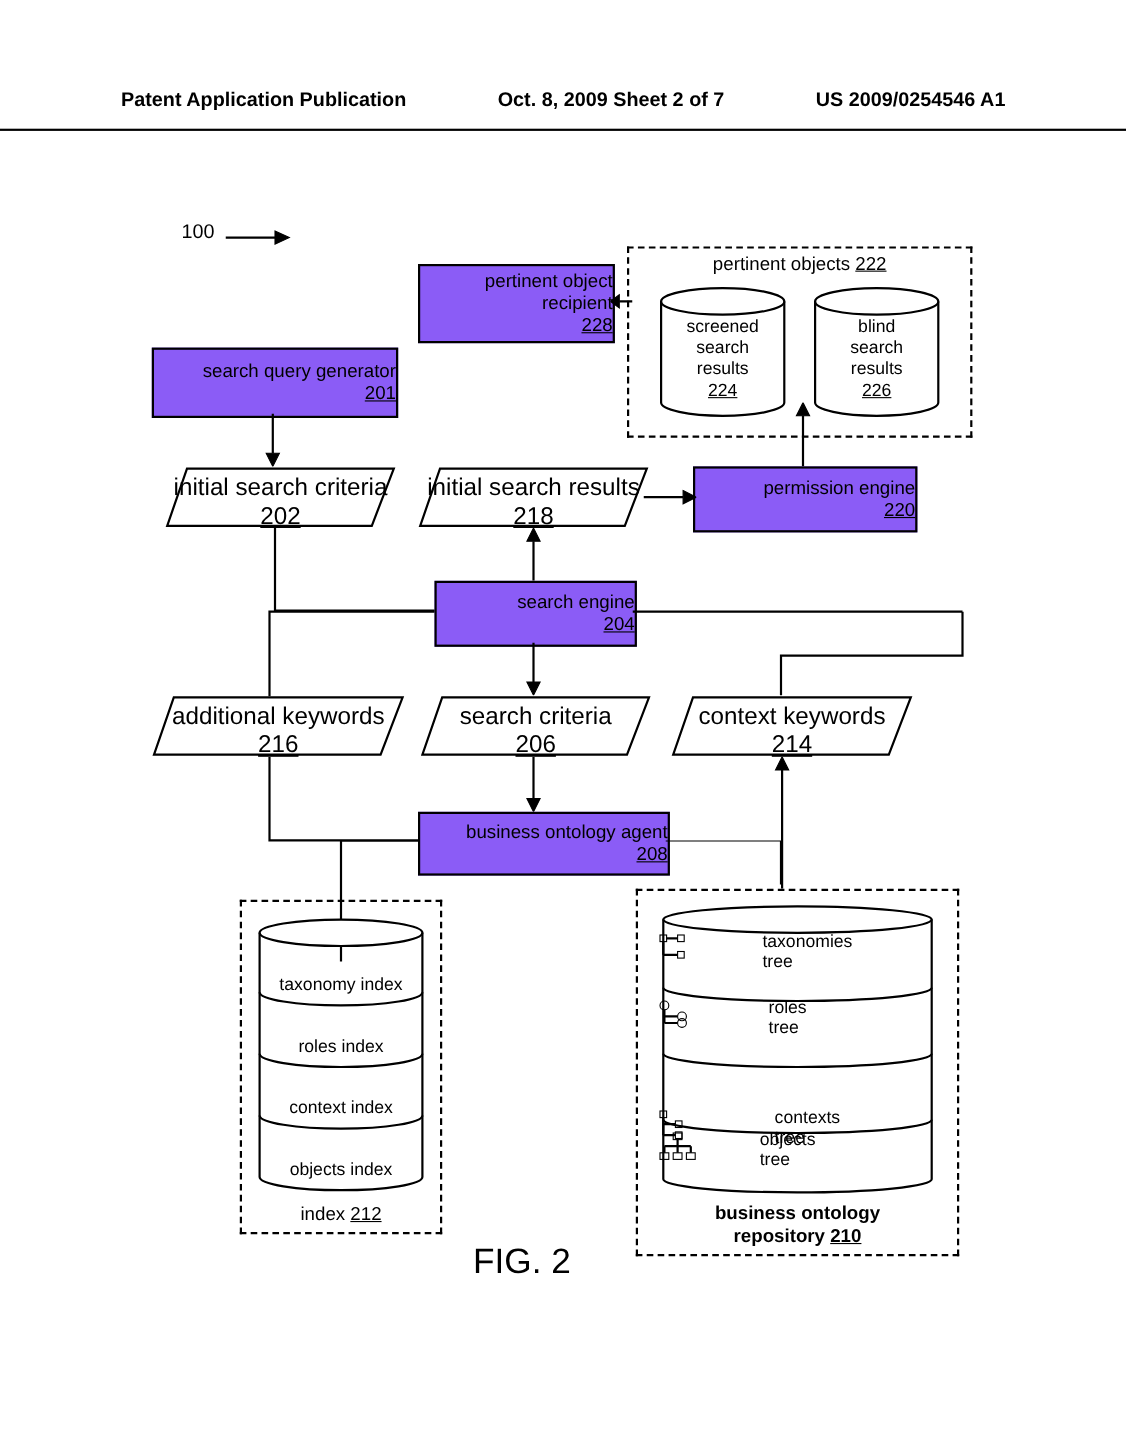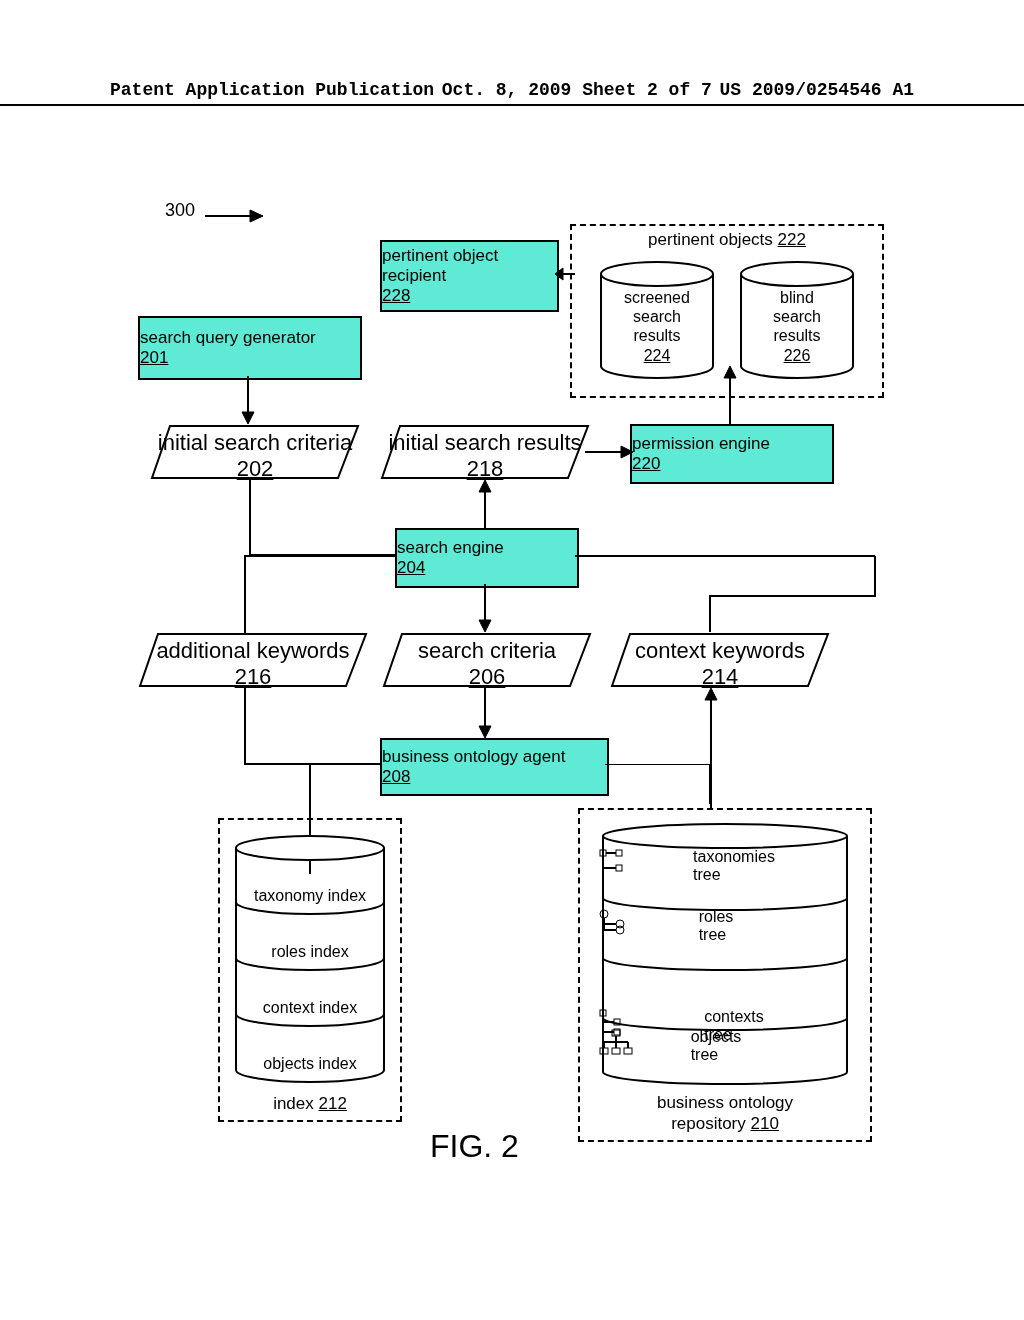--- a/index.html
+++ b/index.html
@@ -14,45 +14,44 @@
     width: 1024px;
     height: 1320px;
     background: #fff;
   }
   .header {
     position: absolute;
     top: 80px;
     left: 0;
     width: 100%;
     border-bottom: 2px solid #000;
-    padding-bottom: 4px;
-    font-family: Liberation Mono, monospace;
+    padding-bottom: 16px;
   }
   .header-row {
     display: flex;
     justify-content: space-between;
     font-weight: bold;
     font-size: 18px;
     padding: 0 110px;
   }
   .diagram {
     position: absolute;
     left: 0; top: 0;
     width: 1024px;
     height: 1320px;
   }
   .box {
     position: absolute;
     border: 2px solid #000;
-    text-align: left;
+    text-align: right;
     display: flex;
     flex-direction: column;
     justify-content: center;
     font-size: 17px;
-    background: #5eead4;
+    background: #8b5cf6;
   }
   .box .num { text-decoration: underline; }
   .parallelogram {
     position: absolute;
     text-align: center;
     font-size: 22px;
   }
   .parallelogram svg { position: absolute; left: 0; top: 0; }
   .parallelogram .ptxt {
     position: relative;
@@ -90,21 +89,21 @@
   <div class="header">
     <div class="header-row">
       <span>Patent Application Publication</span>
       <span>Oct. 8, 2009  Sheet 2 of 7</span>
       <span>US 2009/0254546 A1</span>
     </div>
   </div>
 
   <div class="diagram">
 
-    <span class="reflabel" style="left:165px; top:200px;">300</span>
+    <span class="reflabel" style="left:165px; top:200px;">100</span>
     <svg style="position:absolute; left:205px; top:208px; width:60px; height:16px;">
       <line x1="0" y1="8" x2="45" y2="8"></line>
       <polygon class="arrowhead" points="45,2 58,8 45,14"></polygon>
     </svg>
 
     <div class="dashed-group" style="left:570px; top:196px; width:310px; height:170px;margin-top:28px;">
       <div style="position:absolute; top:4px; width:100%; text-align:center; font-size:17px;">
         <span>pertinent objects</span>
         <span class="num" style="text-decoration:underline;">222</span>
       </div>
@@ -358,21 +357,21 @@
                 <line x1="6" y1="14" x2="6" y2="20"></line>
                 <line x1="30" y1="14" x2="30" y2="20"></line>
                 <rect x="2" y="20" width="8" height="6" stroke="#000" fill="none"></rect>
                 <rect x="14" y="20" width="8" height="6" stroke="#000" fill="none"></rect>
                 <rect x="26" y="20" width="8" height="6" stroke="#000" fill="none"></rect>
                 <line x1="18" y1="14" x2="18" y2="20"></line>
               </svg>
           </span>
         </div>
       </div>
-      <div style="position:absolute; bottom:6px; width:100%; text-align:center; font-size:17px; line-height:1.2;">
+      <div style="position:absolute; bottom:6px; width:100%; text-align:center; font-size:17px; line-height:1.2;font-weight:bold;">
           <div>business ontology</div>
           <div>repository <span style="text-decoration:underline;">210</span></div>
         </div>
     </div>
 
     <style>
       
     </style>
 
     <div class="fignum" style="left:430px; top:1128px;">FIG. 2</div>

